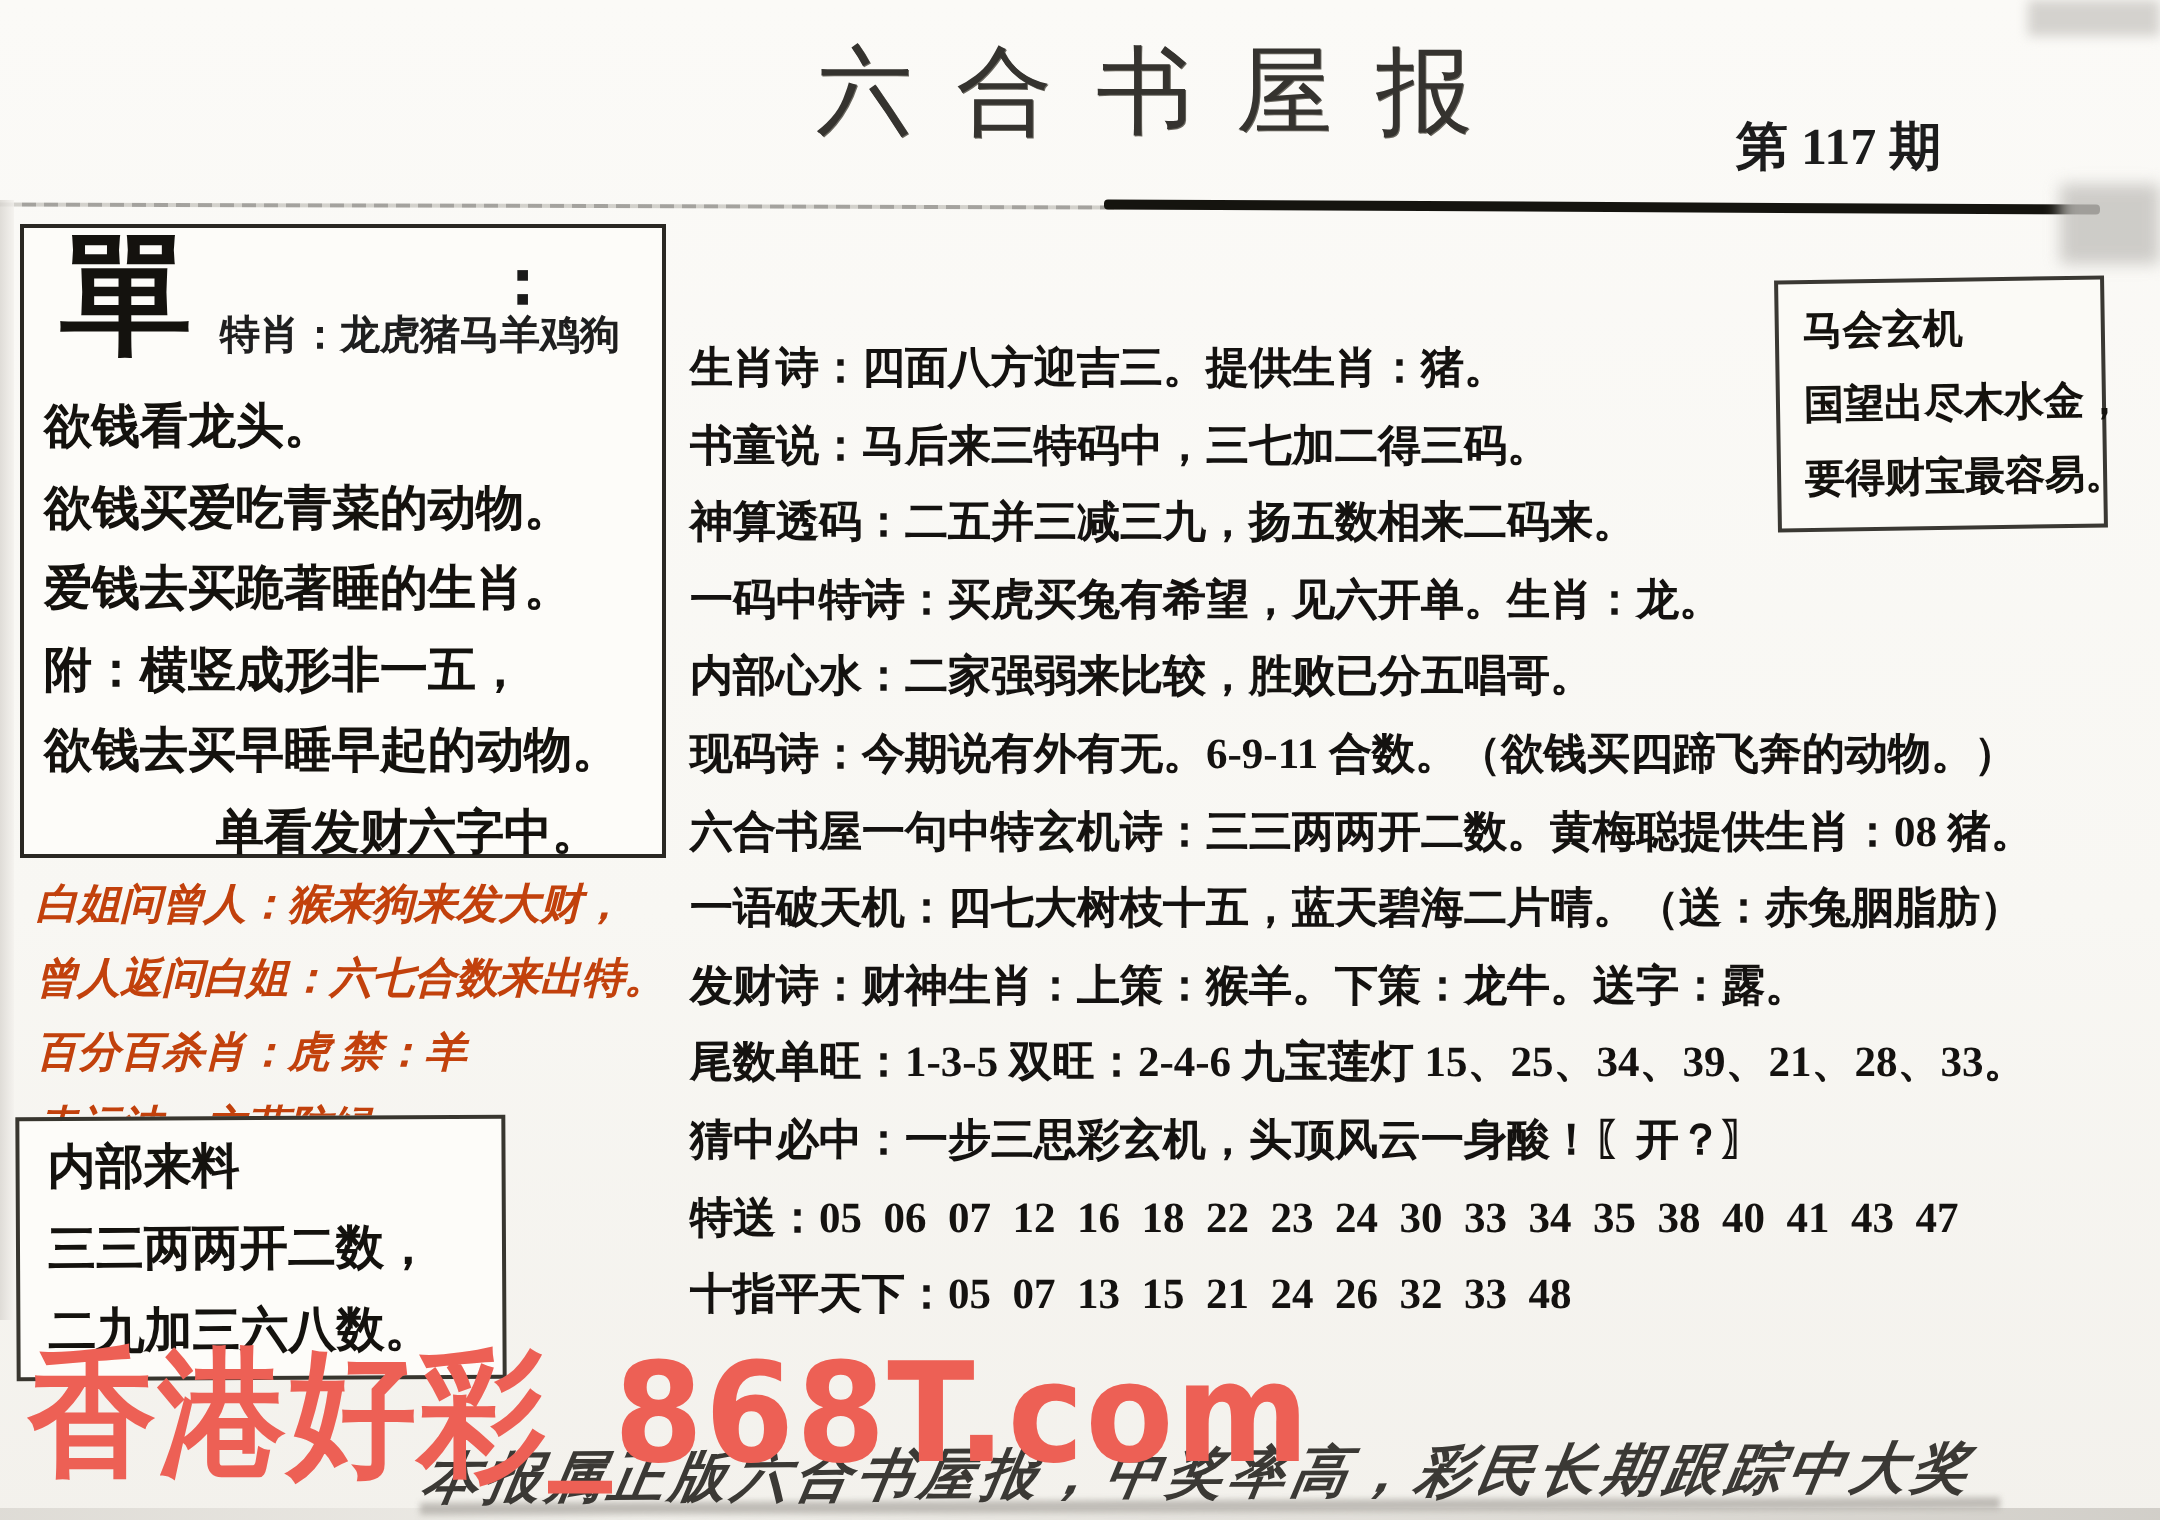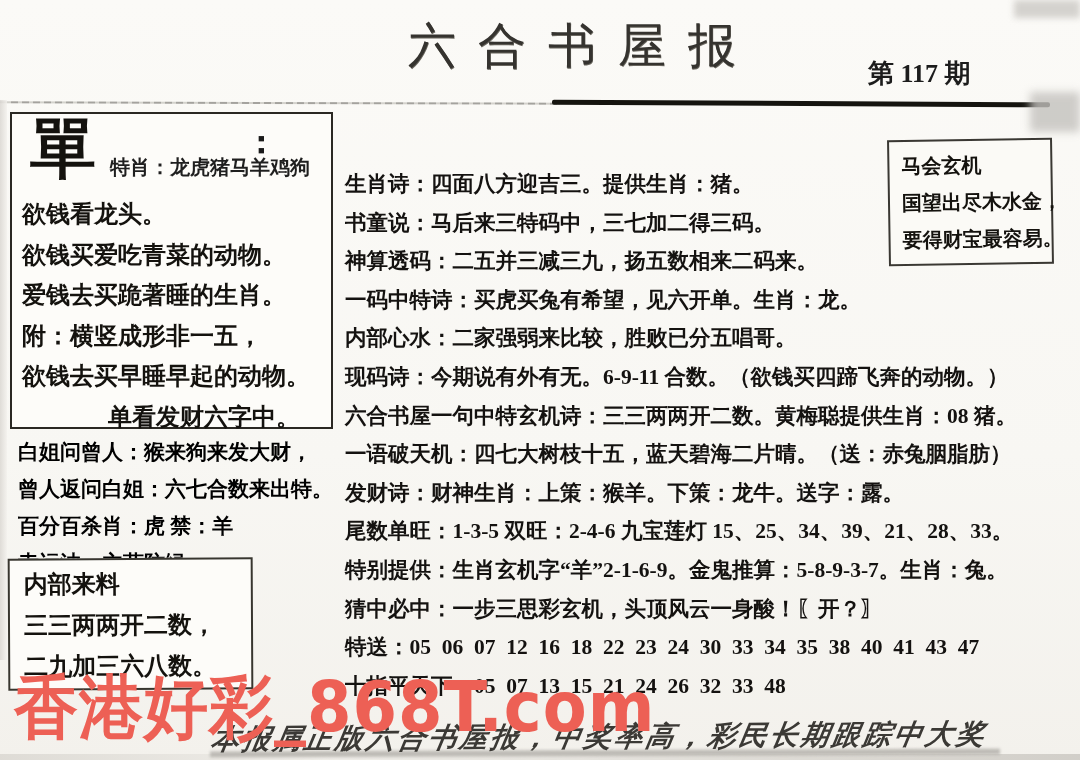--- a/index.html
+++ b/index.html
@@ -68,21 +68,21 @@
     font-size:24px; font-weight:bold; line-height:40.5px;
     white-space:nowrap; color:#14120e;
   }
   .indent { padding-left:86px; }
 
   .left-notes {
     position:absolute; left:18px; top:434px; width:320px;
   }
   .note-line {
     font-size:21px; font-weight:bold; line-height:37px;
-    white-space:nowrap; color:#000000;
+    white-space:nowrap; color:#c2410c;font-style:italic;
   }
 
   .box2 {
     position:absolute; left:8px; top:558px; width:245px; height:132px;
     border:2px solid #38362f; background:#fdfcf9; padding:4px 0 0 14px;
     transform:rotate(-.3deg);
   }
   .box2 .box1-line { line-height:41px; }
 
   
@@ -177,21 +177,20 @@
   <div class="main-line">生肖诗：四面八方迎吉三。提供生肖：猪。</div>
   <div class="main-line">书童说：马后来三特码中，三七加二得三码。</div>
   <div class="main-line">神算透码：二五并三减三九，扬五数相来二码来。</div>
   <div class="main-line">一码中特诗：买虎买兔有希望，见六开单。生肖：龙。</div>
   <div class="main-line">内部心水：二家强弱来比较，胜败已分五唱哥。</div>
   <div class="main-line">现码诗：今期说有外有无。6-9-11 合数。（欲钱买四蹄飞奔的动物。）</div>
   <div class="main-line">六合书屋一句中特玄机诗：三三两两开二数。黄梅聪提供生肖：08 猪。</div>
   <div class="main-line">一语破天机：四七大树枝十五，蓝天碧海二片晴。（送：赤兔胭脂肪）</div>
   <div class="main-line">发财诗：财神生肖：上策：猴羊。下策：龙牛。送字：露。</div>
   <div class="main-line">尾数单旺：1-3-5 双旺：2-4-6 九宝莲灯 15、25、34、39、21、28、33。</div>
-  <div class="main-line">特别提供：生肖玄机字“羊”2-1-6-9。金鬼推算：5-8-9-3-7。生肖：兔。</div>
   <div class="main-line">猜中必中：一步三思彩玄机，头顶风云一身酸！〖开？〗</div>
   <div class="main-line">特送：05  06  07  12  16  18  22  23  24  30  33  34  35  38  40  41  43  47</div>
   <div class="main-line">十指平天下：05  07  13  15  21  24  26  32  33  48</div>
 </div>
 
 <div class="watermark" style="color: rgb(237, 96, 85);">香港好彩_868T.com</div>
 <div class="footer-line">本报属正版六合书屋报，中奖率高，彩民长期跟踪中大奖</div>
 <div class="footer-smudge artifact"></div>
 <div class="bottom-edge artifact"></div>
 

